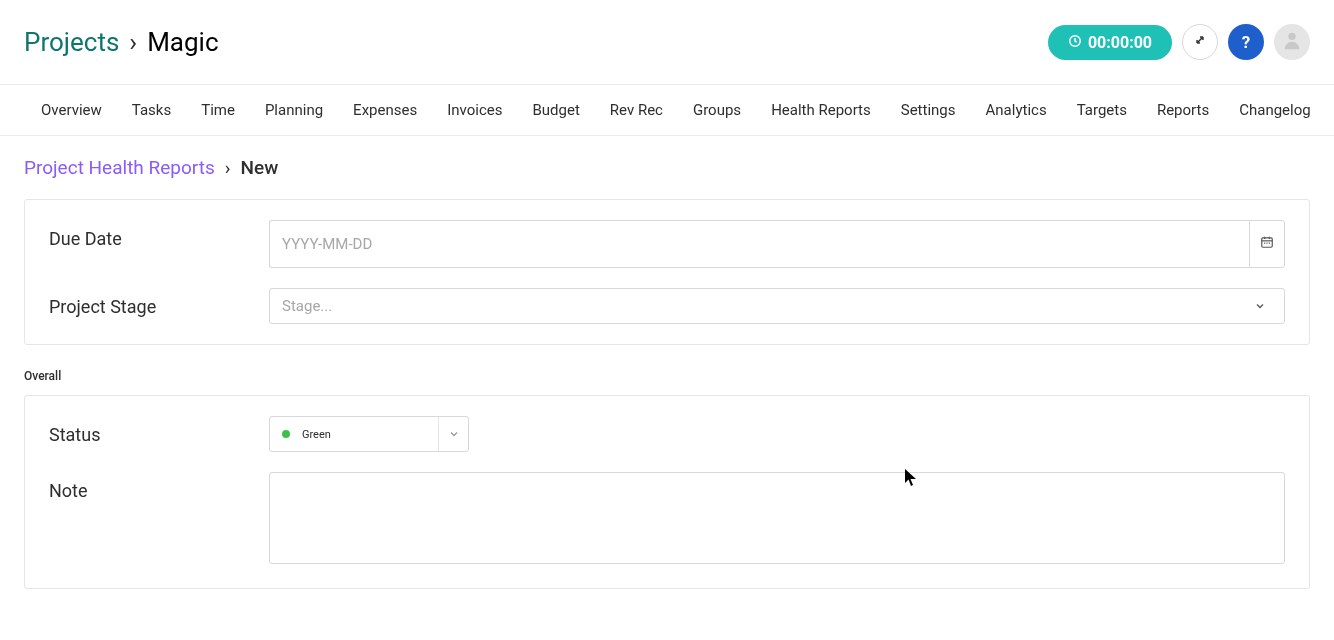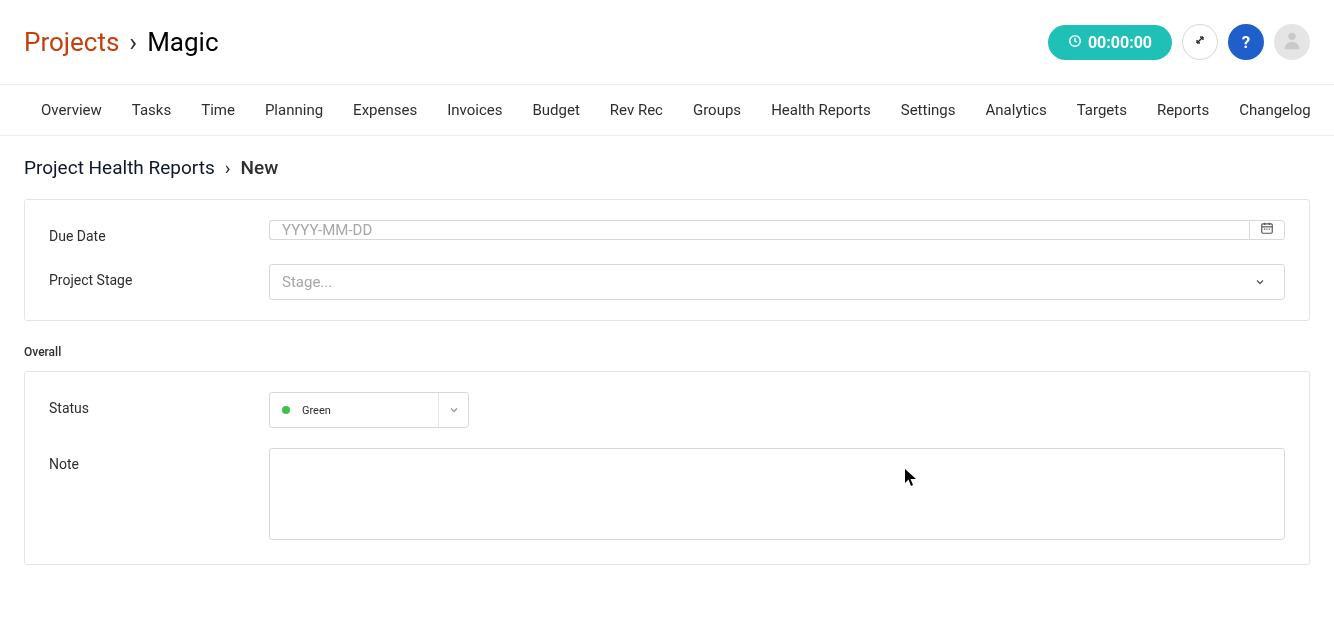--- a/index.html
+++ b/index.html
@@ -23,21 +23,21 @@
     height: 84px;
   }
   .breadcrumb-top {
     display: flex;
     align-items: baseline;
     font-size: 26px;
     font-weight: 400;
     gap: 10px;
   }
   .breadcrumb-top .root { color: #20b2aa; } 
-  .breadcrumb-top .root { color: #c2410c; }
+  .breadcrumb-top .root { color: #0f766e; }
   .breadcrumb-top .sep { color: #2e2e2e; font-size: 26px; }
   .breadcrumb-top .current { color: #000000; }
 
   .topbar-right {
     display: flex;
     align-items: center;
     gap: 10px;
   }
   .timer-pill {
     background: #1fc1b6;
@@ -92,21 +92,21 @@
   .navbar .tab { cursor: pointer; white-space: nowrap; }
 
   
   .subcrumb {
     padding: 20px 24px 20px 24px;
     font-size: 19px;
     display: flex;
     align-items: baseline;
     gap: 10px;
   }
-  .subcrumb .root { color: #0f172a; }
+  .subcrumb .root { color: #8b5cf6; }
   .subcrumb .sep { color: #2e2e2e; }
   .subcrumb .current { color: #2e2e2e; font-weight: 500; }
 
   
   .panel {
     margin: 0 24px 24px 24px;
     border: 1px solid #e5e5e5;
     border-radius: 3px;
     padding: 20px 24px;
   }
@@ -120,35 +120,35 @@
     display: flex;
     align-items: flex-start;
     margin-bottom: 20px;
   }
   .form-row:last-child { margin-bottom: 0; }
   .form-label {
     width: 220px;
     flex: 0 0 220px;
     padding-top: 8px;
     color: #2e2e2e;
-    font-size: 14px;
+    font-size: 18px;
   }
   .form-control-wrap { flex: 1; }
 
   .text-input, .select-input, .textarea-input {
     width: 100%;
     border: 1px solid #d8d8d8;
     border-radius: 3px;
     font-size: 15px;
     color: #2e2e2e;
     background: #fff;
     font-family: inherit;
   }
   .text-input {
-    height: 20px;
+    height: 48px;
     padding: 0 12px;
   }
   .text-input::placeholder, .select-placeholder {
     color: #a7a7a7;
   }
 
   .input-with-addon {
     display: flex;
     width: 100%;
   }

